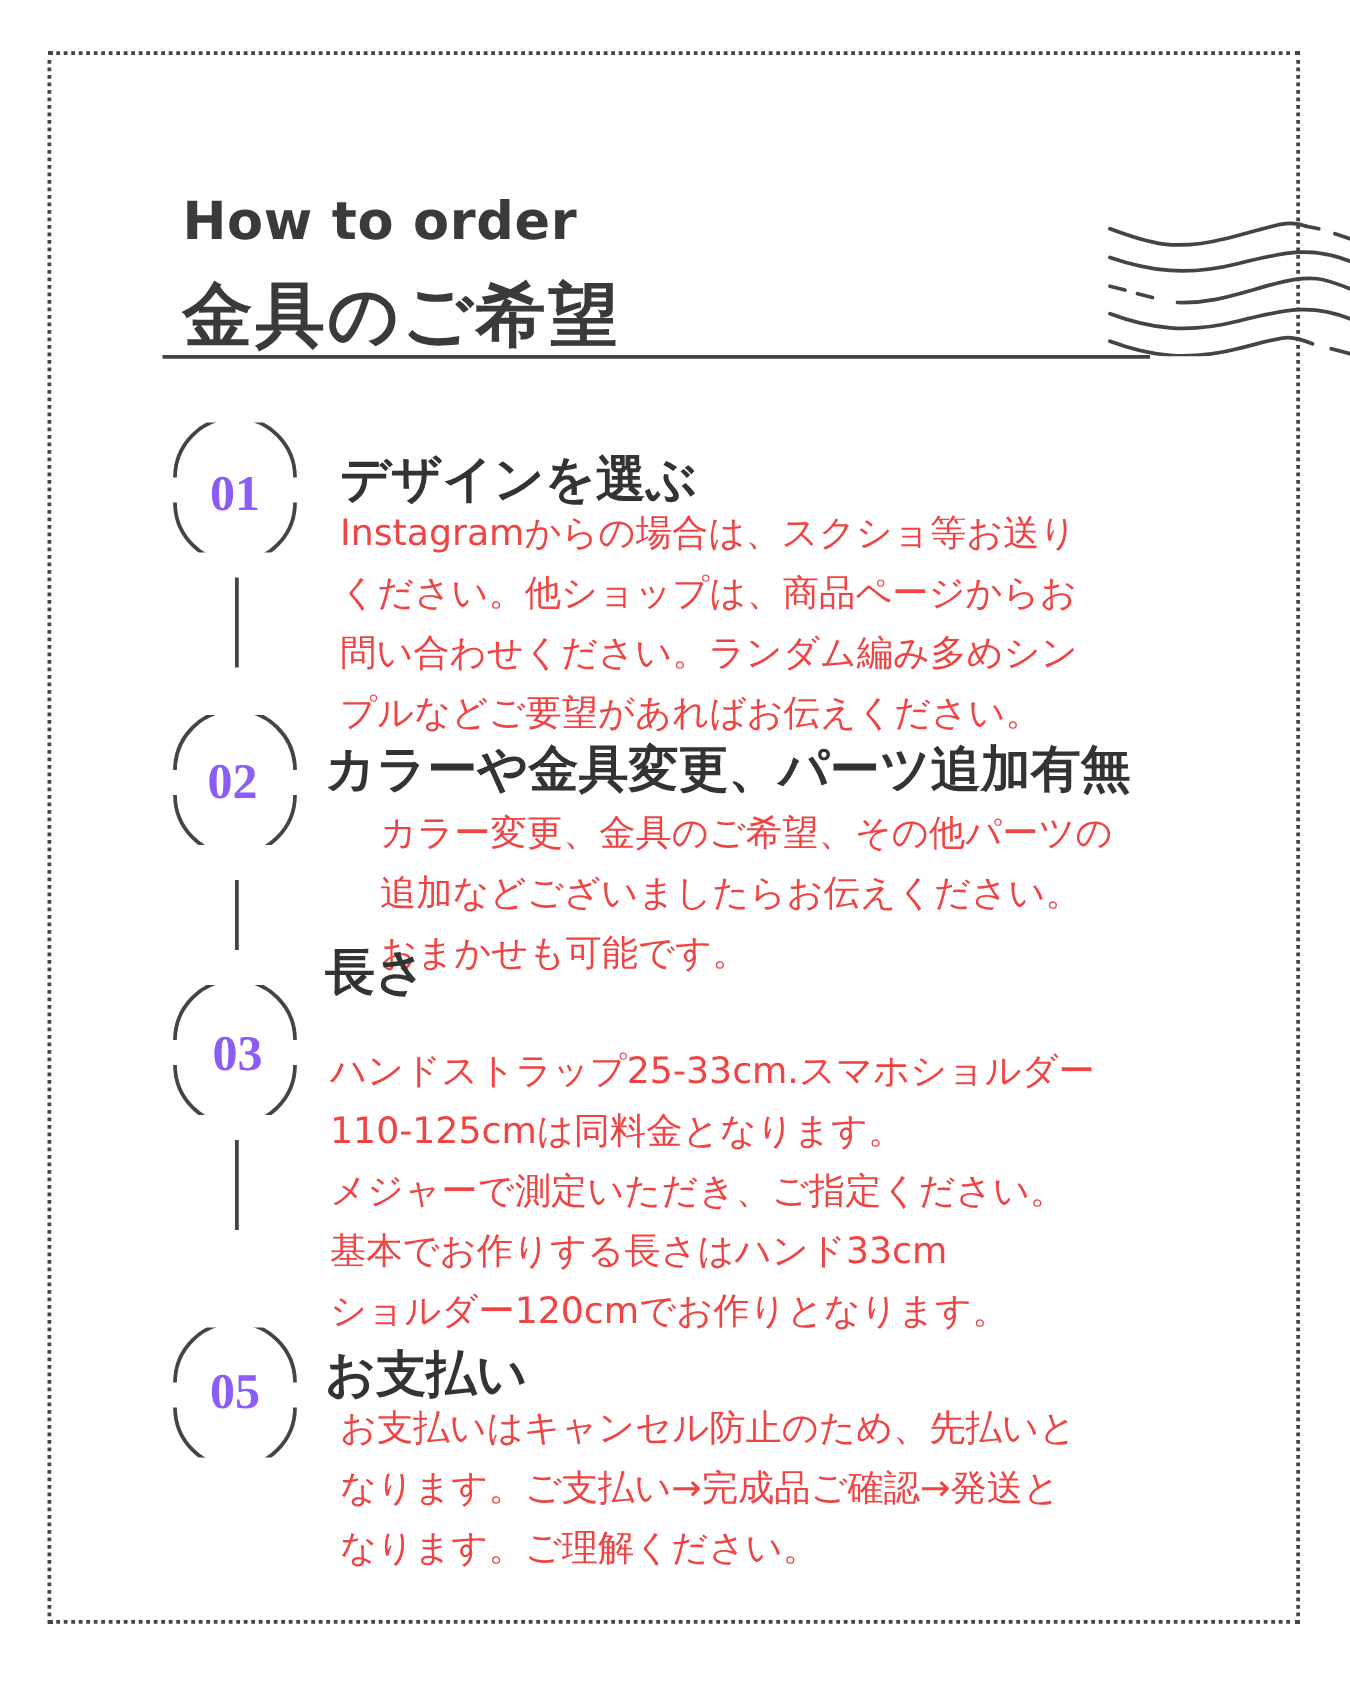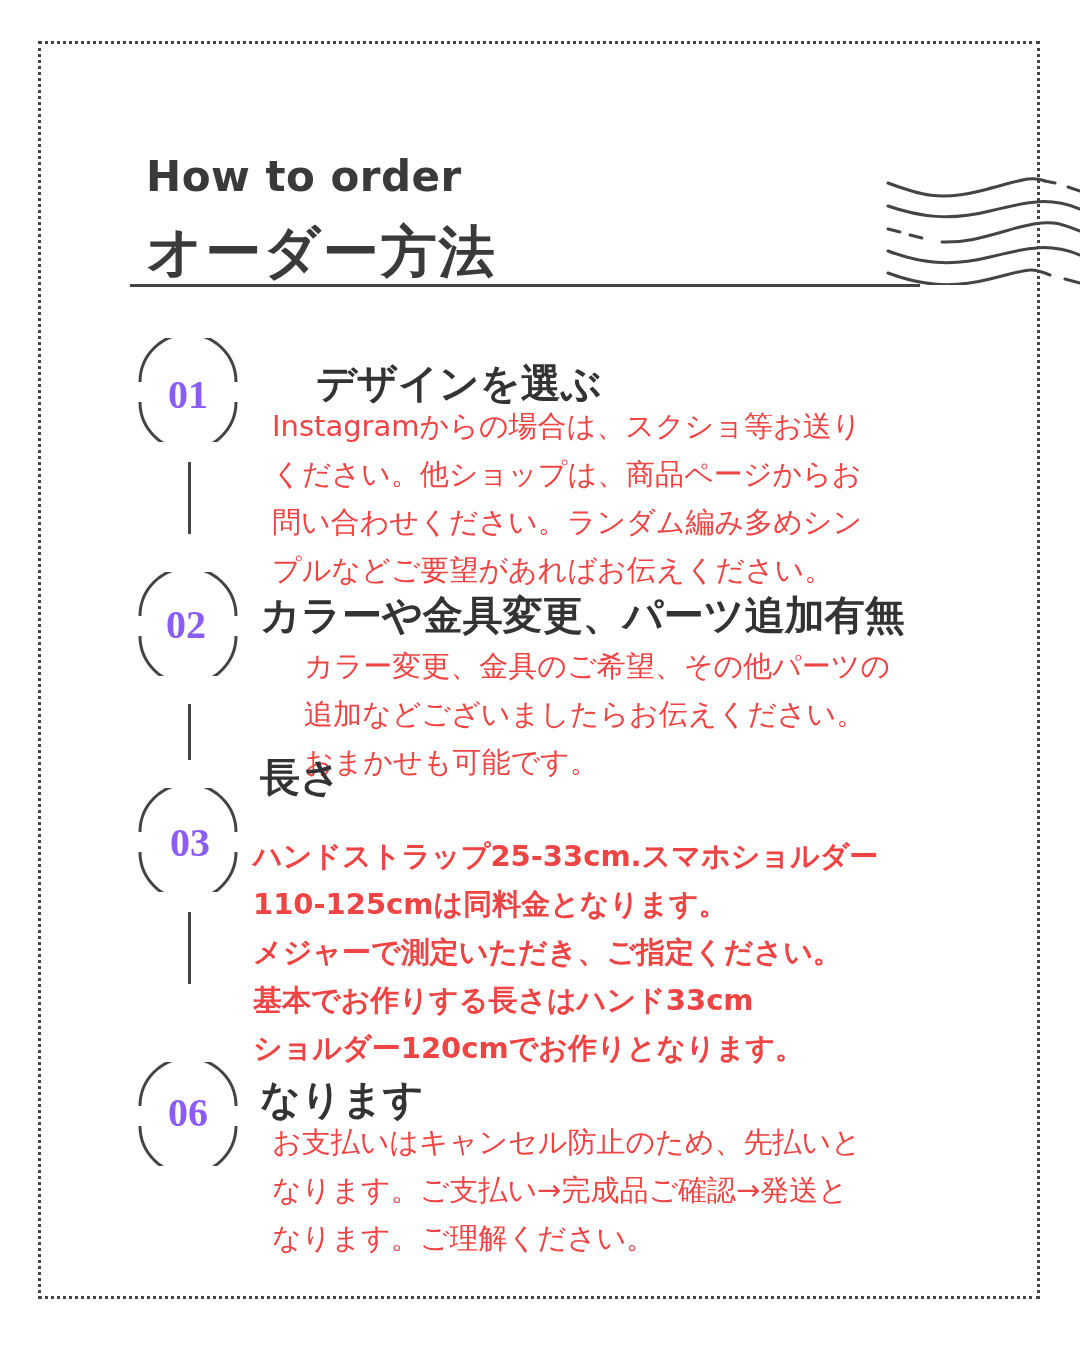--- a/index.html
+++ b/index.html
@@ -17,21 +17,21 @@
   .connector { position:absolute; width:3px; background:#444; }
   .step-title { position:absolute; font-size:40px; font-weight:bold; color:#333; white-space:nowrap; }
   .step-body { position:absolute; font-size:29px; line-height:48px; color:#ef4444; white-space:pre-line; }
 </style>
 </head>
 <body>
 
 <div class="frame"></div>
 
 <div class="sub">How to order</div>
-<div class="title">オーダー方法</div>
+<div class="title">金具のご希望</div>
 <div class="title-rule"></div>
 
 <svg class="waves" width="200" height="120" viewBox="0 0 200 120">
   <g fill="none" stroke="#444" stroke-width="3" stroke-linecap="round">
     <path d="M8 18 C 40 30, 60 36, 100 26 S 150 10, 165 16"></path>
     <path d="M165 16 L 175 18 M 188 22 L 200 26"></path>
     <path d="M8 41 C 40 52, 70 56, 110 46 S 170 32, 200 44"></path>
     <path d="M8 64 L 20 67 M 30 70 L 42 73"></path>
     <path d="M62 77 C 90 78, 110 70, 140 62 S 180 58, 200 66"></path>
     <path d="M8 86 C 40 98, 70 102, 110 92 S 170 78, 200 90"></path>
@@ -41,21 +41,21 @@
 </svg>
 
 <svg class="step-num" style="left:136px;top:338px;" width="104" height="104" viewBox="0 0 104 104">
   <path d="M4 44 A 48 48 0 0 1 100 44" fill="none" stroke="#444" stroke-width="3"></path>
   <path d="M4 64 A 48 48 0 0 0 100 64" fill="none" stroke="#444" stroke-width="3"></path>
 </svg>
 <div class="step-num" style="left:136px;top:342px;">
   <div class="lbl">01</div>
 </div>
 <div class="connector" style="left:188px;top:462px;height:72px;"></div>
-<div class="step-title" style="left:272px;top:356px;margin-left:44px;">デザインを選ぶ</div>
+<div class="step-title" style="left:272px;top:356px;">デザインを選ぶ</div>
 <div class="step-body" style="left:272px;top:402px;">Instagramからの場合は、スクショ等お送り
 ください。他ショップは、商品ページからお
 問い合わせください。ランダム編み多めシン
 プルなどご要望があればお伝えください。</div>
 
 <svg class="step-num" style="left:136px;top:572px;" width="104" height="104" viewBox="0 0 104 104">
   <path d="M4 44 A 48 48 0 0 1 100 44" fill="none" stroke="#444" stroke-width="3"></path>
   <path d="M4 64 A 48 48 0 0 0 100 64" fill="none" stroke="#444" stroke-width="3"></path>
 </svg>
 <div class="step-num" style="left:134px;top:572px;">
@@ -69,29 +69,29 @@
 
 <svg class="step-num" style="left:136px;top:788px;" width="104" height="104" viewBox="0 0 104 104">
   <path d="M4 44 A 48 48 0 0 1 100 44" fill="none" stroke="#444" stroke-width="3"></path>
   <path d="M4 64 A 48 48 0 0 0 100 64" fill="none" stroke="#444" stroke-width="3"></path>
 </svg>
 <div class="step-num" style="left:138px;top:790px;">
   <div class="lbl">03</div>
 </div>
 <div class="connector" style="left:188px;top:912px;height:72px;"></div>
 <div class="step-title" style="left:260px;top:750px;font-family:Liberation Serif, serif;">長さ</div>
-<div class="step-body" style="left:253px;top:832px;font-weight:bold;">ハンドストラップ25-33cm.スマホショルダー
+<div class="step-body" style="left:264px;top:832px;">ハンドストラップ25-33cm.スマホショルダー
 110-125cmは同料金となります。
 メジャーで測定いただき、ご指定ください。
 基本でお作りする長さはハンド33cm
 ショルダー120cmでお作りとなります。</div>
 
 <svg class="step-num" style="left:136px;top:1062px;" width="104" height="104" viewBox="0 0 104 104">
   <path d="M4 44 A 48 48 0 0 1 100 44" fill="none" stroke="#444" stroke-width="3"></path>
   <path d="M4 64 A 48 48 0 0 0 100 64" fill="none" stroke="#444" stroke-width="3"></path>
 </svg>
 <div class="step-num" style="left:136px;top:1060px;">
-  <div class="lbl">06</div>
+  <div class="lbl">05</div>
 </div>
-<div class="step-title" style="left:260px;top:1072px;">なります</div>
+<div class="step-title" style="left:260px;top:1072px;">お支払い</div>
 <div class="step-body" style="left:272px;top:1118px;">お支払いはキャンセル防止のため、先払いと
 なります。ご支払い→完成品ご確認→発送と
 なります。ご理解ください。</div>
 
 </body></html>

